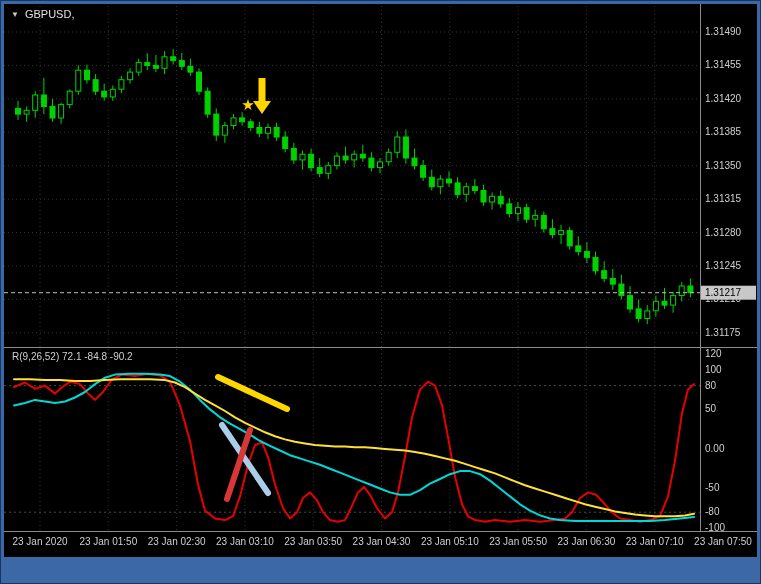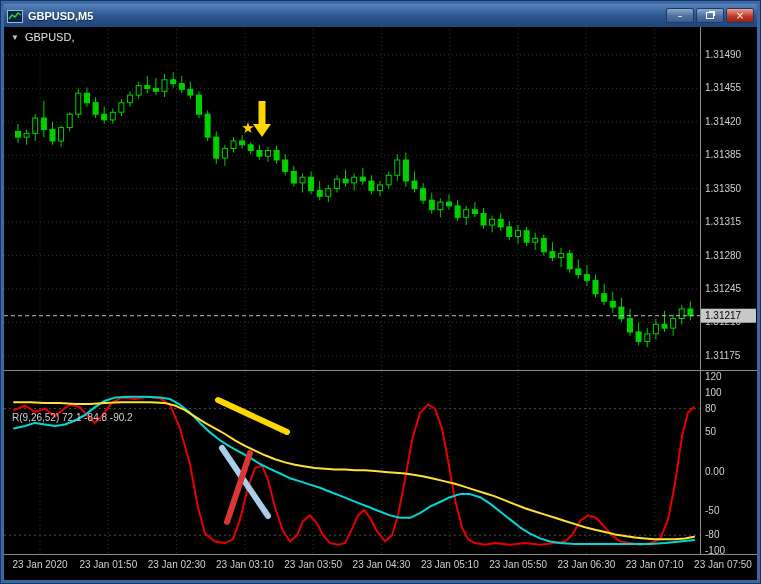--- a/index.html
+++ b/index.html
@@ -41,45 +41,31 @@
   .sep{stroke:#8c8c8c;stroke-width:1;}
   .axis-text{fill:#d0d0d0;font-size:10px;}
   .tag-text{fill:#000;font-size:10px;}
   .cpline{stroke:#bfbfbf;stroke-width:1;stroke-dasharray:4 3;}
   .symbol-info{
     position:absolute;left:7px;top:4px;color:#e2e2e2;font-size:11px;
     display:flex;gap:6px;align-items:center;white-space:nowrap;
   }
   .collapse-tri{color:#c8c8c8;font-size:8px;cursor:pointer;}
   .indicator-label{
-    position:absolute;left:8px;top:347px;color:#d0d0d0;font-size:10px;white-space:nowrap;margin-top:38px;
+    position:absolute;left:8px;top:347px;color:#d0d0d0;font-size:10px;white-space:nowrap;
   }
   .zone{position:absolute;background:transparent;}
   #price-axis-zone{left:696px;top:0;width:57px;height:528px;cursor:ns-resize;}
   #time-axis-zone{left:0;top:528px;width:753px;height:25px;cursor:ew-resize;}
   #pane-splitter{left:0;top:341px;width:696px;height:5px;cursor:ns-resize;}
 </style>
 </head>
 <body>
 
 <div class="window">
-  <div class="titlebar">
-    <span class="app-icon">
-      <svg width="16" height="13" viewBox="0 0 16 13" style="position:static">
-        <rect x="0.5" y="0.5" width="15" height="12" fill="#0b2344" stroke="#9db8d8"></rect>
-        <polyline points="2,9 5,5 8,7 11,3 14,5" fill="none" stroke="#39d439" stroke-width="1.4"></polyline>
-      </svg>
-    </span>
-    <span class="title-text">GBPUSD,M5</span>
-    <div class="win-buttons">
-      <button class="winbtn">–</button>
-      <button class="winbtn"><span class="restore-glyph"></span></button>
-      <button class="winbtn close">×</button>
-    </div>
-  </div>
 
   <div class="client">
     <svg id="chart-canvas" width="753" height="553">
         <line x1="36" y1="2" x2="36" y2="343" class="grid"></line>
         <line x1="36" y1="345" x2="36" y2="527" class="grid"></line>
         <line x1="104.3" y1="2" x2="104.3" y2="343" class="grid"></line>
         <line x1="104.3" y1="345" x2="104.3" y2="527" class="grid"></line>
         <line x1="172.6" y1="2" x2="172.6" y2="343" class="grid"></line>
         <line x1="172.6" y1="345" x2="172.6" y2="527" class="grid"></line>
         <line x1="240.89999999999998" y1="2" x2="240.89999999999998" y2="343" class="grid"></line>

